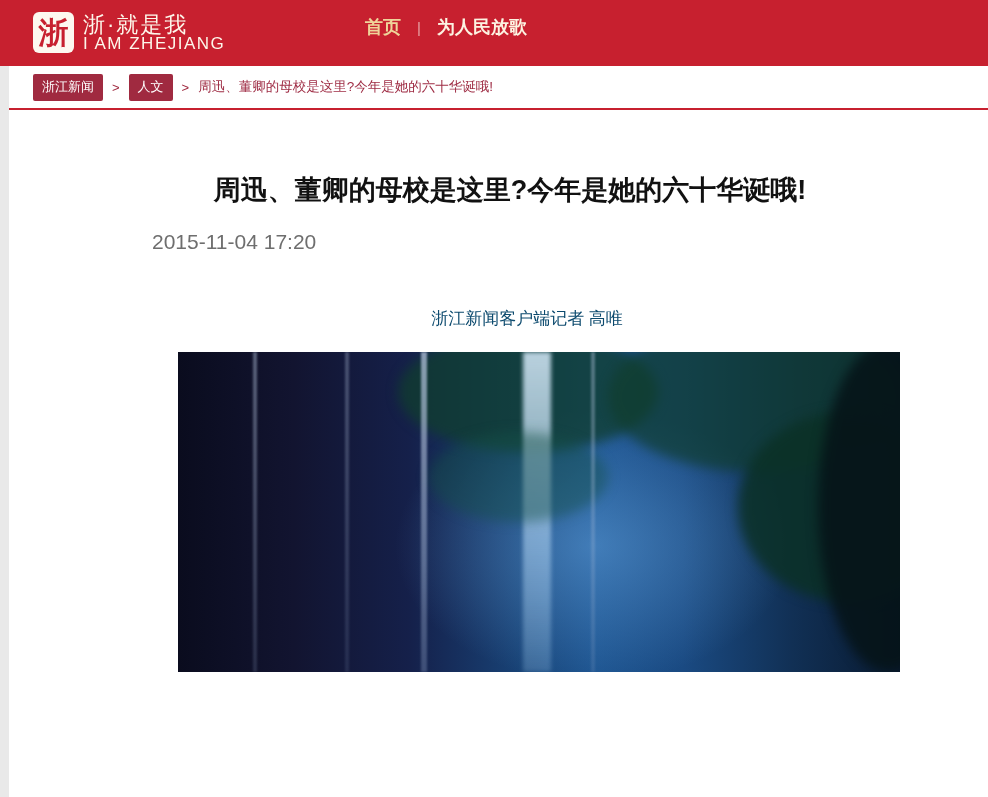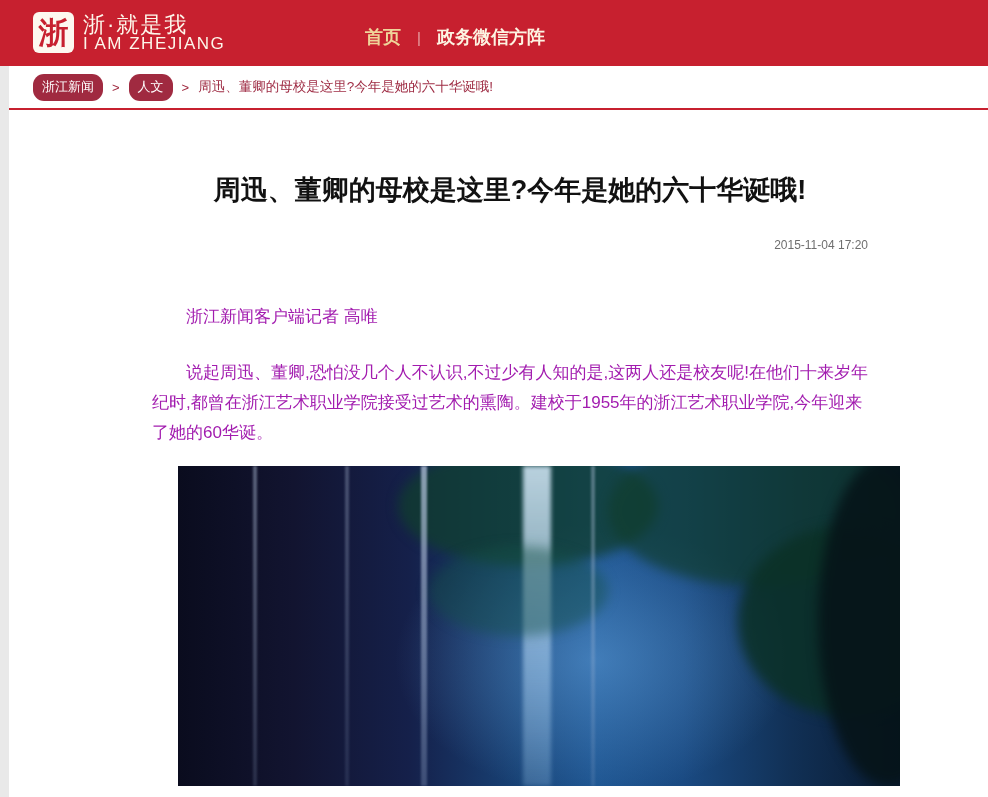--- a/index.html
+++ b/index.html
@@ -8,41 +8,41 @@
   #page { position:relative; width:988px; height:797px; overflow:hidden; background:#fff; }
 
   
   .site-header { position:relative; width:100%; height:66px; background:var(--header_red); }
   .logo { position:absolute; left:33px; top:12px; display:flex; align-items:center; gap:9px; cursor:pointer; }
   .seal { width:41px; height:41px; background:#fdf8f0; border-radius:6px; display:flex; align-items:center; justify-content:center;
           color:var(--header_red); font-weight:bold; font-size:30px; line-height:1; overflow:hidden; }
   .logo-text { color:#fdf6ea; }
   .logo-title { font-size:22px; letter-spacing:2px; line-height:21px; }
   .logo-sub { font-size:17px; letter-spacing:1.5px; line-height:17px; }
-  .top-nav { position:absolute; left:365px; top:0; height:54px; display:flex; align-items:center; gap:16px;margin-top:10px; }
+  .top-nav { position:absolute; left:365px; top:0; height:54px; display:flex; align-items:center; gap:16px; }
   .nav-link { font-size:18px; font-weight:bold; text-decoration:none; cursor:pointer; }
   .nav-home { color:var(--nav_gold); }
   .nav-wechat { color:var(--nav_white); }
   .nav-divider { color:#e7a3a6; font-size:15px; }
 
   
   .crumb-bar { position:relative; width:100%; height:44px; background:#fff; border-bottom:2px solid var(--header_red);
                display:flex; align-items:center; padding-left:33px; }
-  .crumb-badge { background:var(--badge_maroon); color:#fff; font-size:13px; padding:4px 9px 5px; border-radius:11px;
+  .crumb-badge { background:var(--badge_maroon); color:#fff; font-size:13px; padding:4px 9px 5px; border-radius:2px;
                  cursor:pointer; white-space:nowrap; }
   .crumb-sep { color:var(--badge_maroon); font-size:13px; margin:0 9px; }
   .crumb-current { color:var(--crumb_text); font-size:13.5px; white-space:nowrap; }
   .left-strip { position:absolute; left:0; top:66px; width:9px; height:731px; background:var(--strip_gray); z-index:9; }
 
   
   .article { width:716px; margin-left:152px; }
   .article-title { margin-top:60px; font-size:27px; font-weight:bold; color:var(--text_black); text-align:center; line-height:40px; }
-  .article-date { margin-top:28px; font-size:12px; color:var(--date_gray); text-align:right; }
+  .article-date { margin-top:20px; font-size:21px; color:var(--date_gray); text-align:left; }
   .byline { margin-top:50px; }
-  .article p { font-size:17px; line-height:30px; color:#a21caf; text-indent:2em; }
+  .article p { font-size:17px; line-height:30px; color:#0c4a6e; text-indent:2em;text-align:center; }
   .para { margin-top:26px; }
 
   
   .stage { position:relative; margin:18px 0 0 26px; width:722px; height:320px; overflow:hidden;
            background:linear-gradient(90deg,#0a0c1e 0%,#121430 16%,#15204a 32%,#184478 48%,#1d5490 58%,#1a4a82 70%,#113055 85%,#091a31 100%); }
   .glow { position:absolute; left:30%; top:18%; width:55%; height:85%; border-radius:50%;
           background:radial-gradient(closest-side, rgba(110,175,235,0.45), rgba(110,175,235,0)); }
   .waterfall { position:absolute; left:345px; top:0; width:28px; height:100%; filter:blur(2px);
                background:linear-gradient(180deg, rgba(215,235,250,0.85), rgba(180,215,245,0.55) 60%, rgba(160,205,240,0.25)); }
   .foliage { position:absolute; border-radius:50%; filter:blur(6px); background:rgba(16,62,46,0.75); }
@@ -67,39 +67,38 @@
         <span>浙</span>
       </div>
       <div class="logo-text">
         <div class="logo-title">浙·就是我</div>
         <div class="logo-sub">I AM ZHEJIANG</div>
       </div>
     </div>
     <div class="top-nav">
       <a class="nav-link nav-home">首页</a>
       <span class="nav-divider">|</span>
-      <a class="nav-link nav-wechat">政务微信方阵</a>
+      <a class="nav-link nav-wechat">为人民放歌</a>
     </div>
   </div>
 
   <div class="crumb-bar">
     <span class="crumb-badge">浙江新闻</span>
     <span class="crumb-sep">&gt;</span>
     <span class="crumb-badge">人文</span>
     <span class="crumb-sep">&gt;</span>
     <span class="crumb-current">周迅、董卿的母校是这里?今年是她的六十华诞哦!</span>
   </div>
 
   <div class="left-strip"></div>
 
   <div class="article">
     <h1 class="article-title">周迅、董卿的母校是这里?今年是她的六十华诞哦!</h1>
     <div class="article-date">2015-11-04 17:20</div>
     <p class="byline">浙江新闻客户端记者 高唯</p>
-    <p class="para">说起周迅、董卿,恐怕没几个人不认识,不过少有人知的是,这两人还是校友呢!在他们十来岁年纪时,都曾在浙江艺术职业学院接受过艺术的熏陶。建校于1955年的浙江艺术职业学院,今年迎来了她的60华诞。</p>
 
     <div class="stage" title="stage-performance-photo">
       <div class="glow"></div>
       <div class="foliage f1"></div>
       <div class="foliage f2"></div>
       <div class="waterfall"></div>
       <div class="foliage f3"></div>
       <div class="foliage f4"></div>
       <div class="foliage f5"></div>
       <div class="pillar p1"></div>

